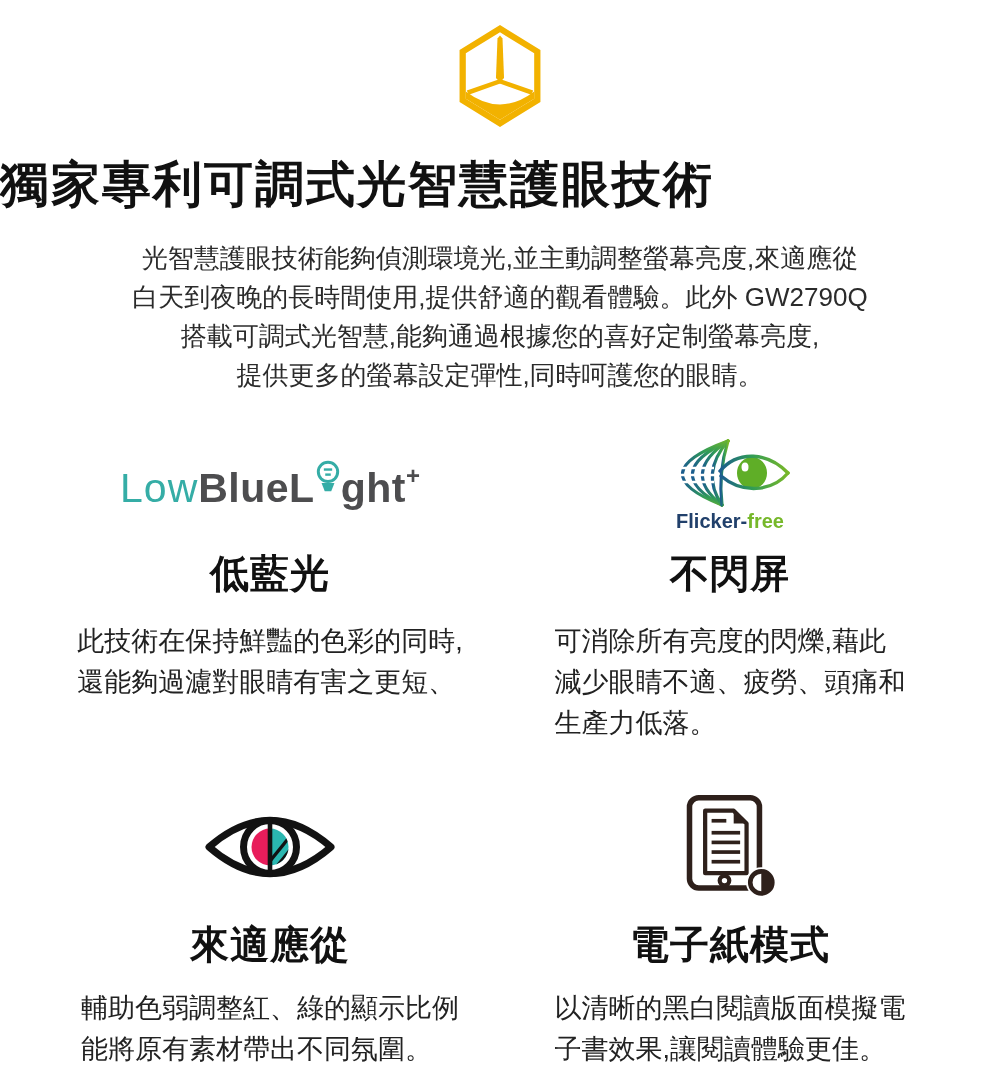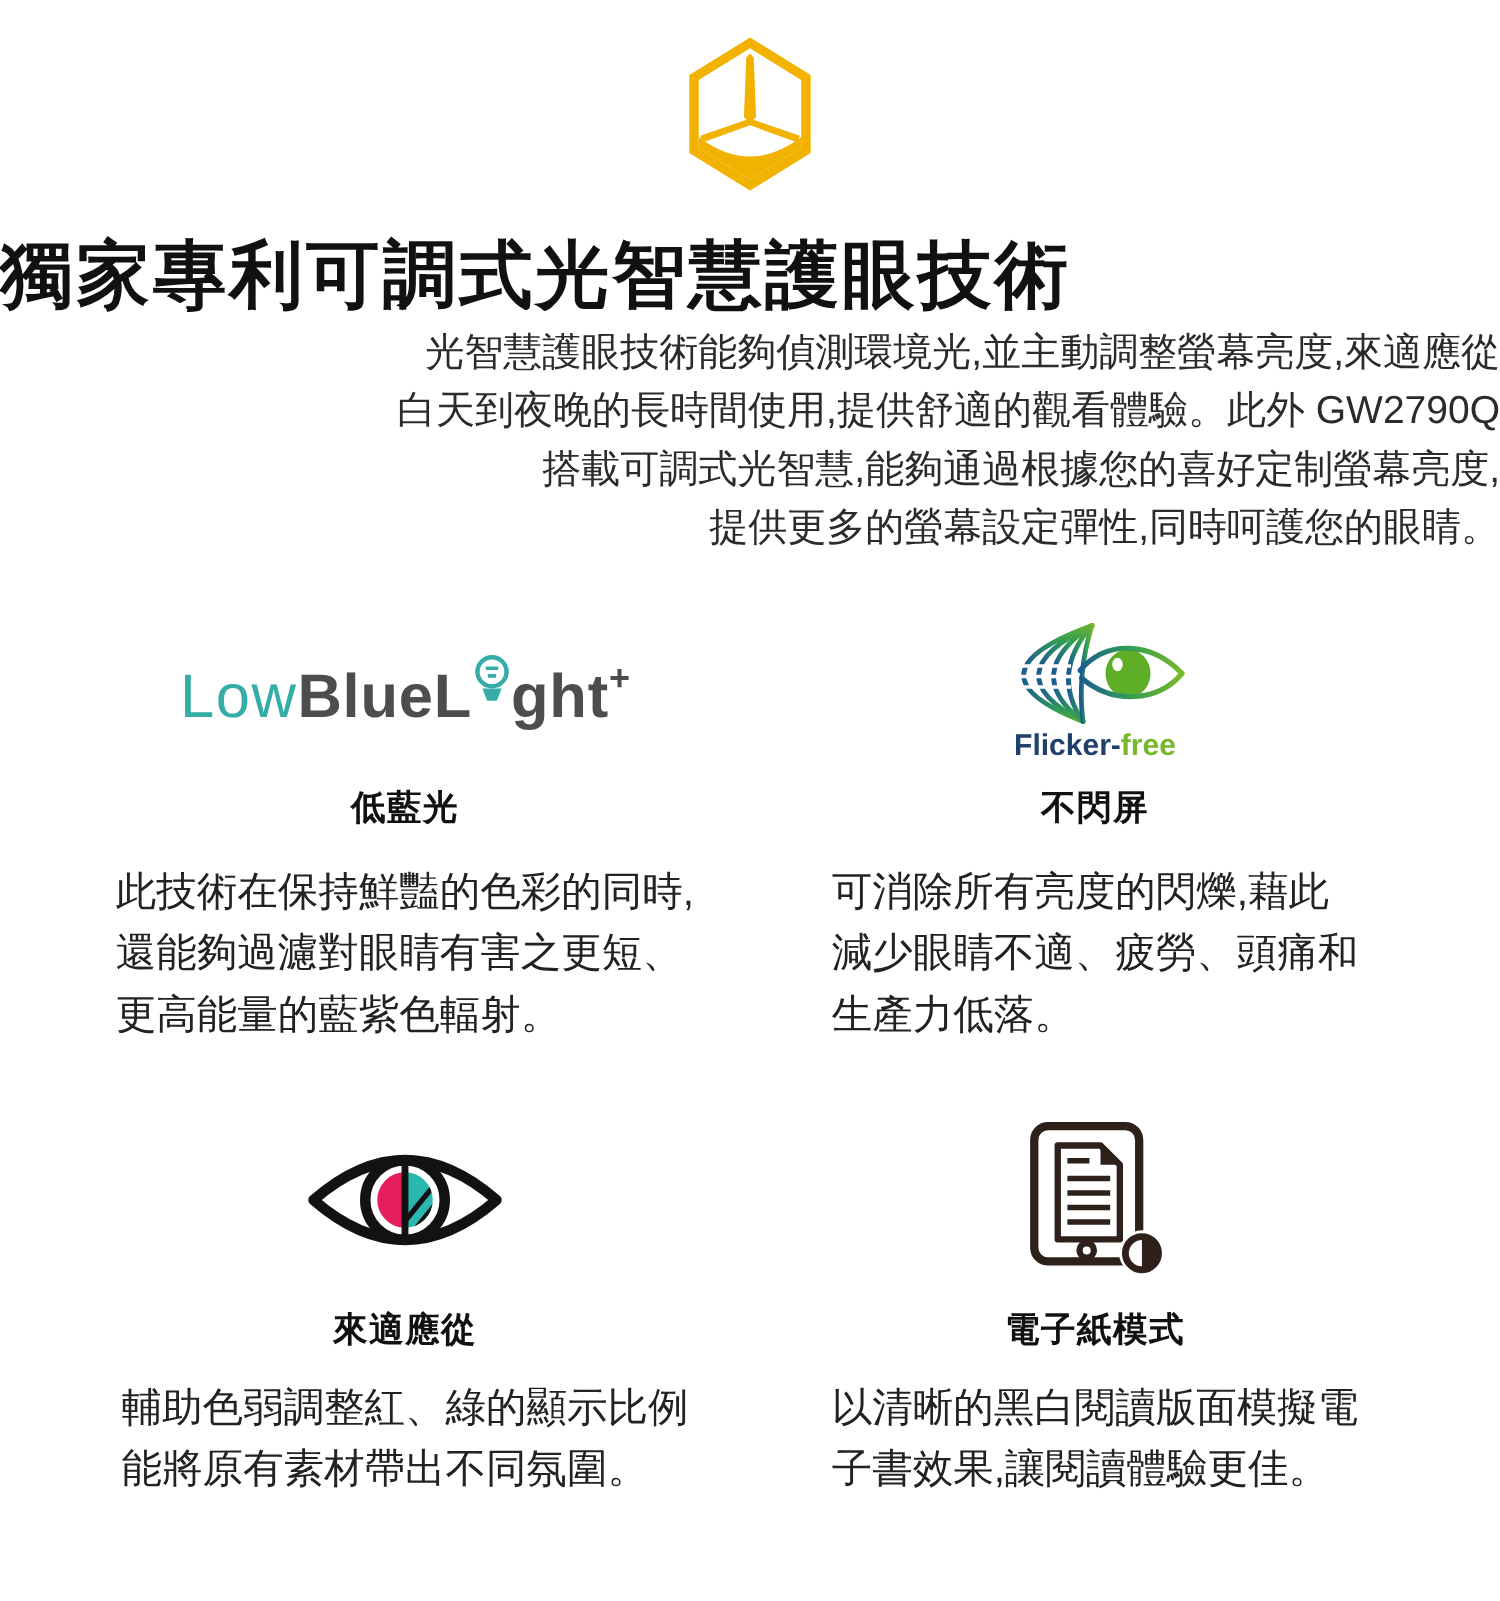--- a/index.html
+++ b/index.html
@@ -20,32 +20,32 @@
     width:1000px;height:1067px;overflow:hidden;
     font-family:"Liberation Sans","DejaVu Sans",sans-serif;
     color:#1a1a1a;
   }
   .badge{display:block;margin:24px auto 0;}
   h1{
     margin-top:26px;text-align:left;
     font-size:49px;line-height:1.25;letter-spacing:2px;
     font-weight:700;color:#111;
   }
-  .intro{text-align:right;}
+  .intro{margin-top:24px;text-align:center;}
   .intro p{font-size:26px;line-height:39px;color:#2b2b2b;}
   .features-row{
     display:grid;grid-template-columns:420px 420px;gap:0 40px;
     width:880px;margin:0 auto;
   }
   .row1{margin-top:42px;}
   .row2{margin-top:50px;}
   .logo-zone{height:96px;display:flex;align-items:center;justify-content:center;flex-direction:column;}
   .icon-zone{height:106px;display:flex;align-items:center;justify-content:center;}
   .feature h2{
-    margin-top:14px;text-align:center;font-size:23px;font-weight:700;color:#111;
+    margin-top:14px;text-align:center;font-size:39px;font-weight:700;color:#111;
     letter-spacing:1px;
   }
   .row2 .feature h2{margin-top:18px;}
   .feature-text{display:table;margin:20px auto 0;text-align:left;}
   .row2 .feature-text{margin-top:16px;}
   .feature-text p{font-size:27px;line-height:41px;color:#222;}
   
   .lbl-logo{font-size:41px;white-space:nowrap;line-height:1.1;}
   .lbl-low{color:var(--teal);font-weight:400;letter-spacing:1px;}
   .lbl-dark{color:var(--logo-dark);font-weight:700;letter-spacing:0.5px;text-align:center;}
@@ -94,21 +94,20 @@
             <line class="tealst" x1="8.5" y1="10.5" x2="17.5" y2="10.5" stroke-width="2.6"></line>
             <line class="tealst" x1="10" y1="16" x2="16" y2="16" stroke-width="2.6"></line>
             <path fill="#35ada6" d="M6 25 L20 25 L16.5 34 L9.5 34 Z"></path>
           </svg><span class="lbl-dark">ght</span><span class="lbl-plus">+</span>
         </div>
       </div>
       <h2>低藍光</h2>
       <div class="feature-text">
         <p>此技術在保持鮮豔的色彩的同時,</p>
         <p>還能夠過濾對眼睛有害之更短、</p>
-        <p>更高能量的藍紫色輻射。</p>
       </div>
     </div>
 
     <div class="feature">
       <div class="logo-zone ff-logo">
         <svg width="132" height="70" viewBox="0 0 132 70" aria-hidden="true">
           <defs>
             <linearGradient id="ffgrad" x1="0" y1="0" x2="1" y2="0">
               <stop offset="0" stop-color="#1b5c8f"></stop>
               <stop offset="0.45" stop-color="#2f9b57"></stop>

